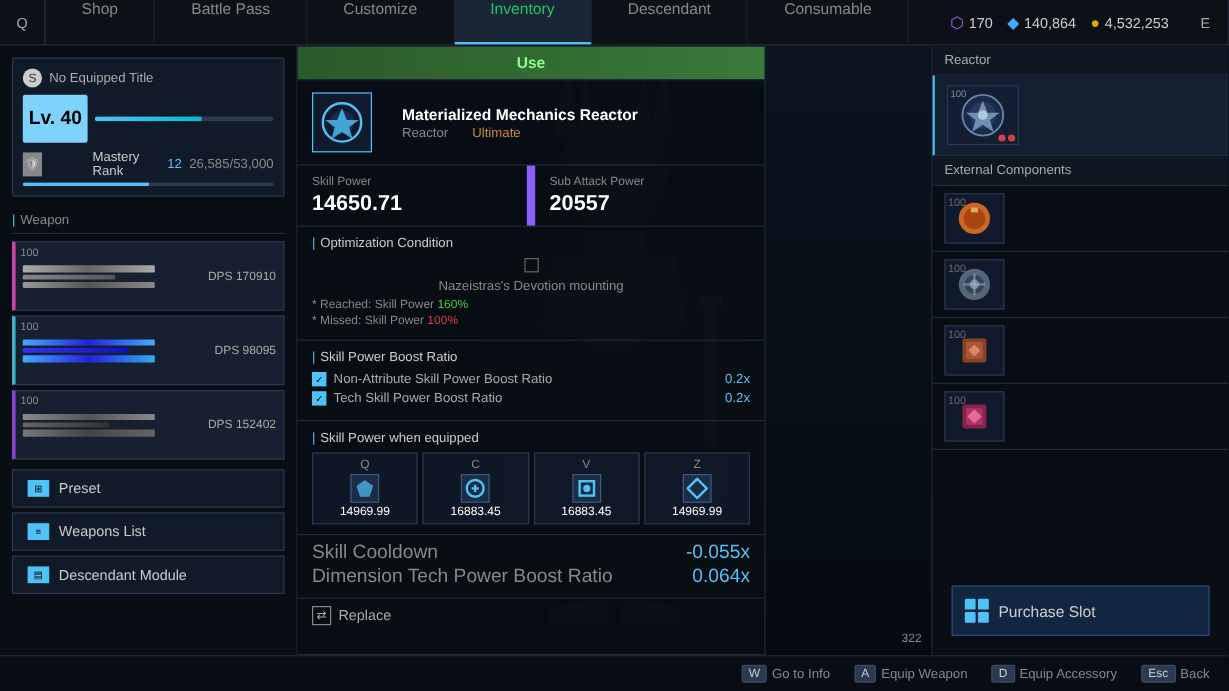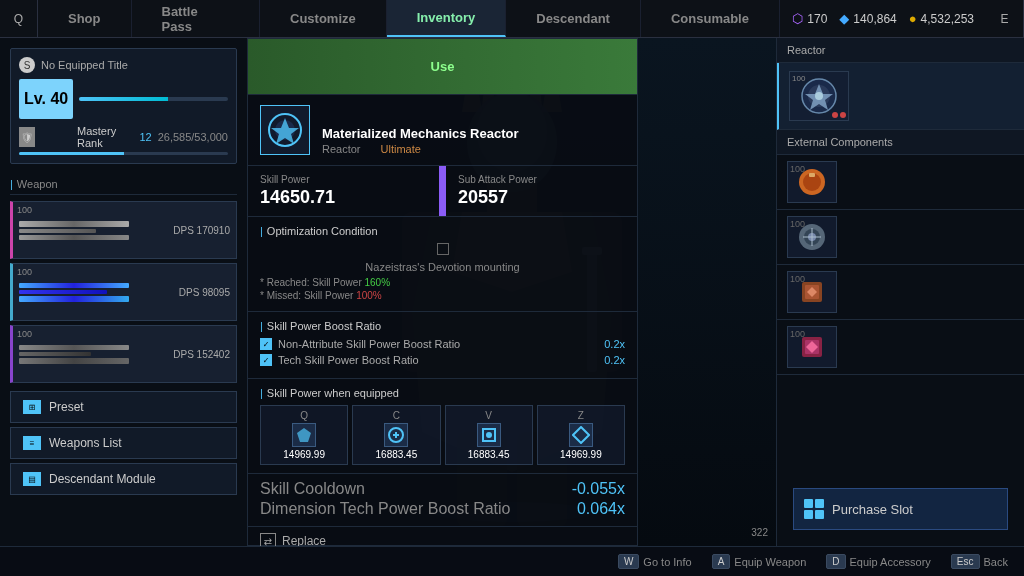--- a/index.html
+++ b/index.html
@@ -34,31 +34,30 @@
       font-size: 12px;
     }
     .nav-tabs {
       display: flex;
       flex: 1;
       height: 100%;
     }
     .nav-tab {
       padding: 0 30px;
       display: flex;
-      align-items: center;
+      align-items: flex-start;
       font-size: 13px;
       color: #888;
       cursor: pointer;
       border-right: 1px solid #1a2030;
       position: relative;
-      font-weight: bold;
     }
     .nav-tab.active {
       background: #1a2535;
-      color: #86efac;
+      color: #22c55e;
       border-bottom: 2px solid #4fc3f7;
     }
     .nav-right {
       display: flex;
       align-items: center;
       gap: 12px;
       padding: 0 12px;
     }
     .nav-currency {
       display: flex;
@@ -413,32 +412,32 @@
       width: 390px;
       bottom: 30px;
       background: rgba(8,12,20,0.97);
       border: 1px solid #1e2a3a;
       border-left: none;
     }
     .detail-use-btn {
       background: linear-gradient(90deg, #2a5a2a, #3a7a3a);
       color: #8dff8d;
       text-align: center;
-      padding: 20px;
+      padding: 6px;
       font-size: 13px;
       font-weight: bold;
       cursor: pointer;
       border-bottom: 1px solid #1e2a3a;
     }
     .detail-header {
       padding: 10px 12px;
       border-bottom: 1px solid #1e2a3a;
       display: flex;
-      align-items: flex-end;
-      gap: 12px;
+      align-items: center;
+      gap: 25px;
     }
     .detail-item-icon {
       width: 50px;
       height: 50px;
       background: rgba(20,30,50,0.8);
       border: 1px solid #4fc3f7;
       display: flex;
       align-items: center;
       justify-content: center;
       flex-shrink: 0;

